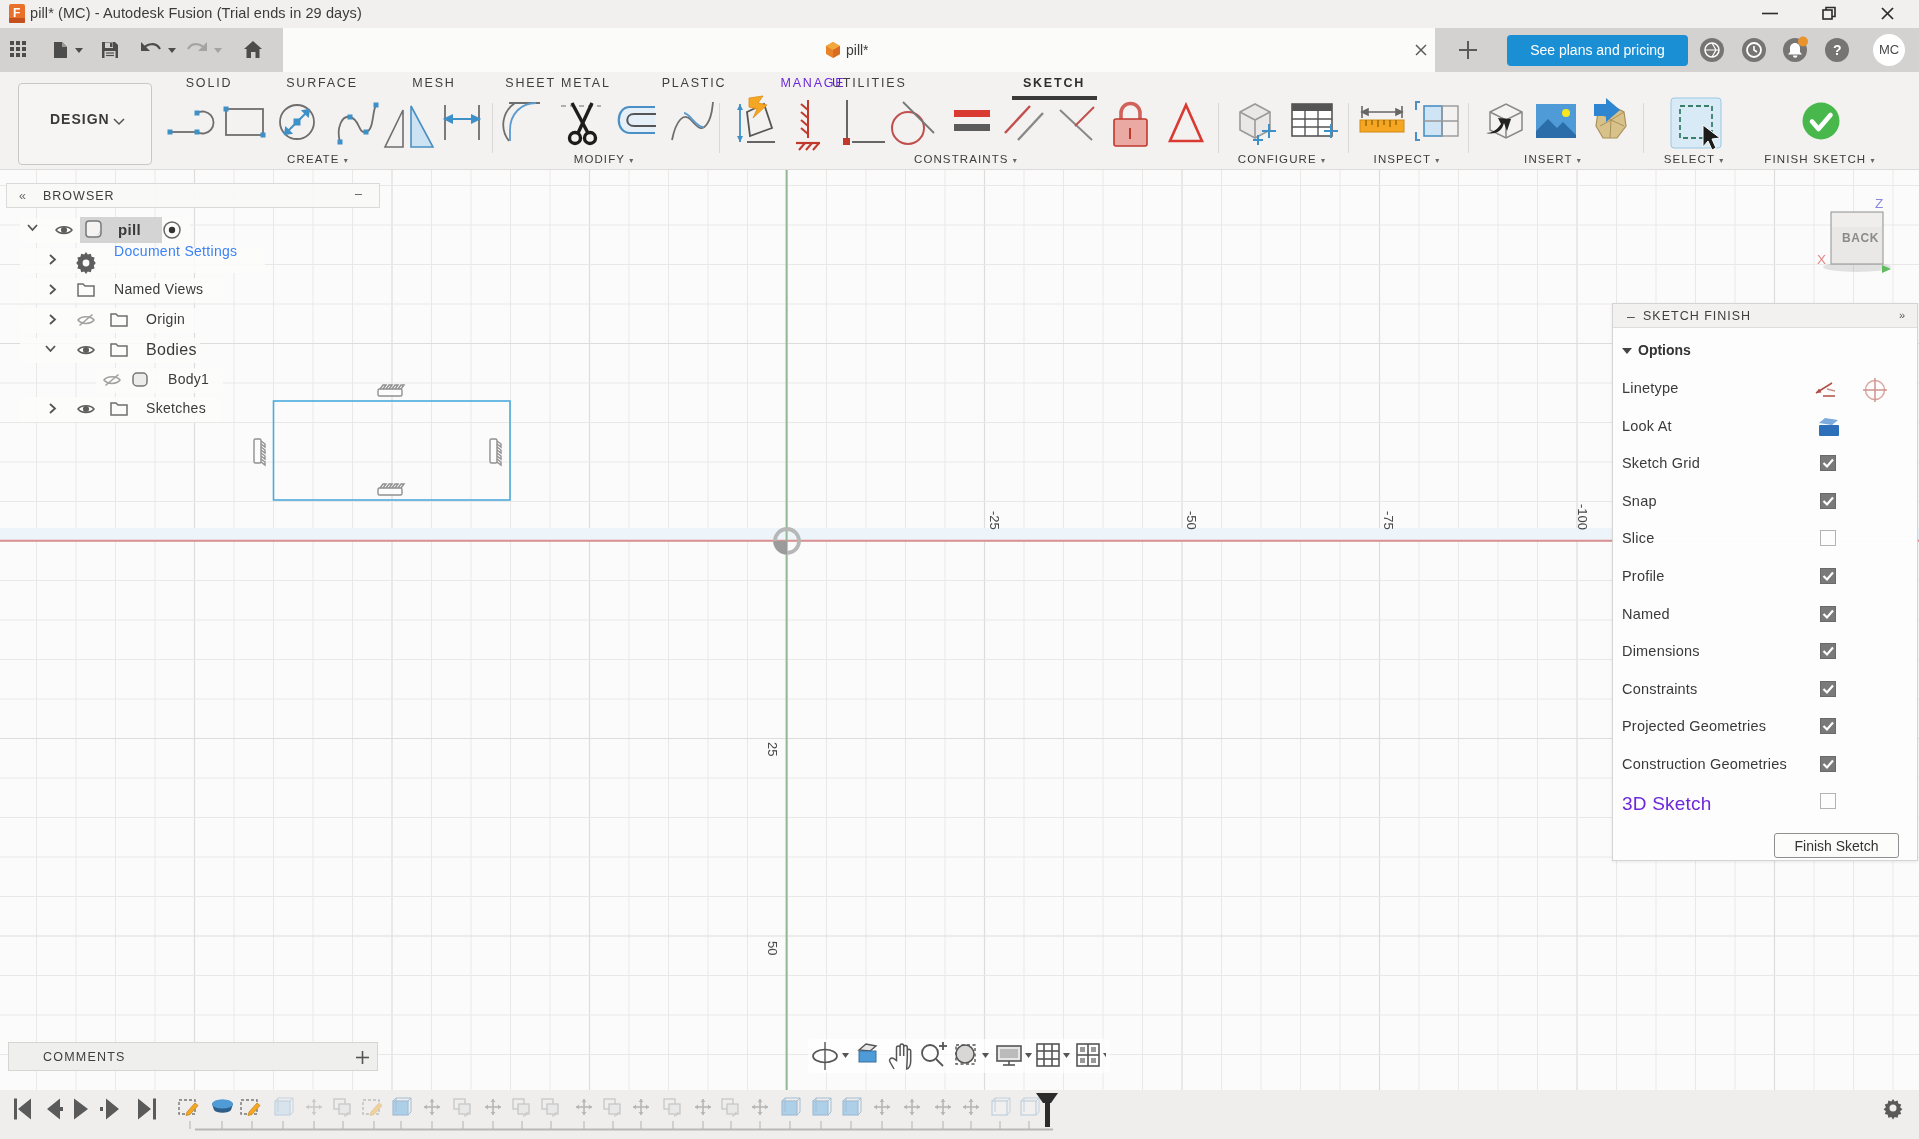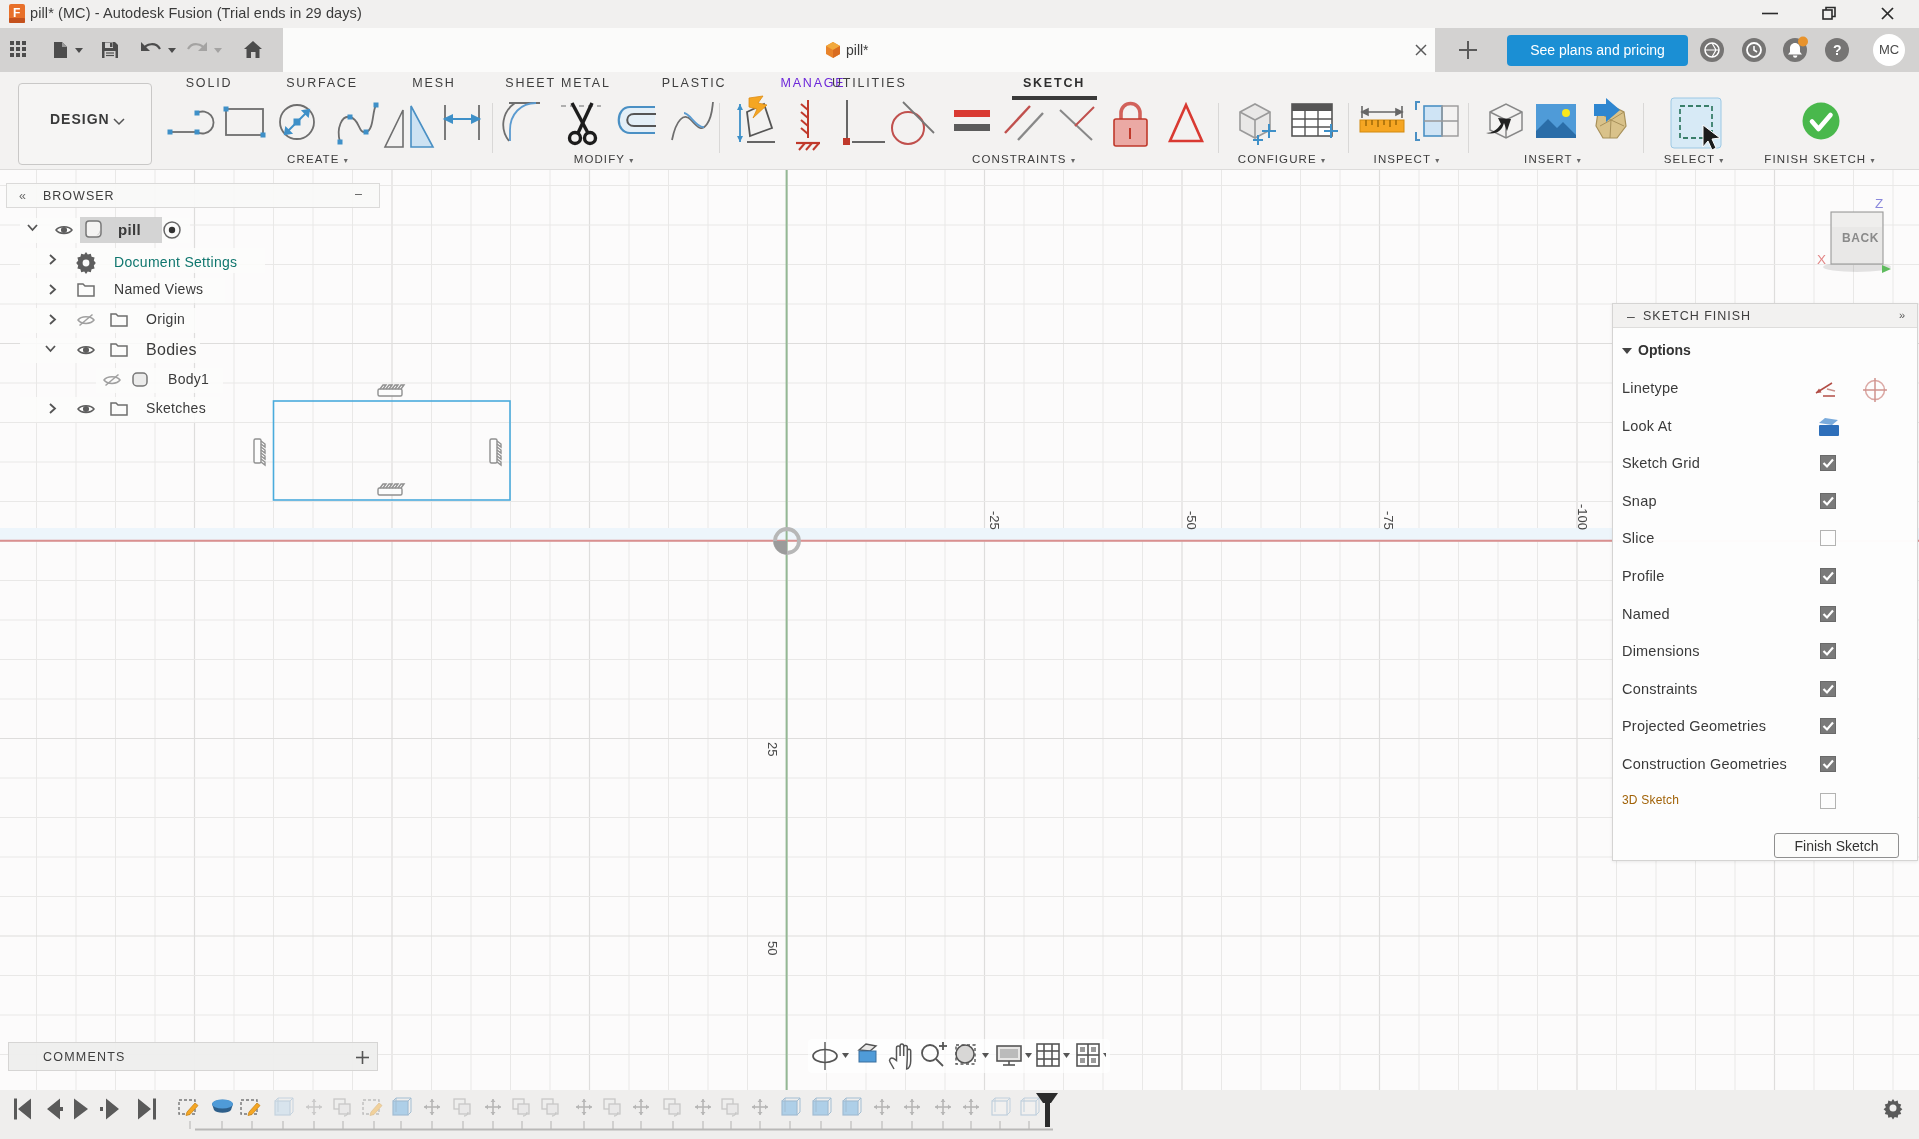--- a/index.html
+++ b/index.html
@@ -228,21 +228,21 @@
     <div class="abs" style="left:954px;top:4px;width:200px;text-align:center;font-size:12.5px;letter-spacing:1.8px;font-weight:bold;color:#2f2f2f">SKETCH</div>
     <div class="abs" style="left:1012px;top:24px;width:85px;height:4px;background:#3a3a3a"></div>
     <div class="abs" style="left:18px;top:11px;width:134px;height:82px;border:1px solid #c9c8c7;border-radius:4px;background:#f6f5f4">
 <span class="abs" style="left:31px;top:27px;font-size:14px;font-weight:bold;color:#3a3a3a;letter-spacing:1px">DESIGN</span>
 <svg class="abs" style="left:94px;top:34px" width="12" height="8">
         <path d="M1,1 l5,5 l5,-5" fill="none" stroke="#555" stroke-width="1.5"></path>
       </svg>
 </div>
     <div class="abs" style="left:208px;top:81px;width:220px;text-align:center;font-size:11.5px;letter-spacing:1.1px;color:#3c3c3c">CREATE <span style="font-size:8px;color:#666">▾</span></div>
     <div class="abs" style="left:494px;top:81px;width:220px;text-align:center;font-size:11.5px;letter-spacing:1.1px;color:#3c3c3c">MODIFY <span style="font-size:8px;color:#666">▾</span></div>
-    <div class="abs" style="left:856px;top:81px;width:220px;text-align:right;font-size:11.5px;letter-spacing:1.1px;color:#3c3c3c">CONSTRAINTS <span style="font-size:8px;color:#666">▾</span></div>
+    <div class="abs" style="left:856px;top:81px;width:220px;text-align:center;font-size:11.5px;letter-spacing:1.1px;color:#3c3c3c">CONSTRAINTS <span style="font-size:8px;color:#666">▾</span></div>
     <div class="abs" style="left:1172px;top:81px;width:220px;text-align:center;font-size:11.5px;letter-spacing:1.1px;color:#3c3c3c">CONFIGURE <span style="font-size:8px;color:#666">▾</span></div>
     <div class="abs" style="left:1297px;top:81px;width:220px;text-align:center;font-size:11.5px;letter-spacing:1.1px;color:#3c3c3c">INSPECT <span style="font-size:8px;color:#666">▾</span></div>
     <div class="abs" style="left:1443px;top:81px;width:220px;text-align:center;font-size:11.5px;letter-spacing:1.1px;color:#3c3c3c">INSERT <span style="font-size:8px;color:#666">▾</span></div>
     <div class="abs" style="left:1584px;top:81px;width:220px;text-align:center;font-size:11.5px;letter-spacing:1.1px;color:#3c3c3c">SELECT <span style="font-size:8px;color:#666">▾</span></div>
     <div class="abs" style="left:1710px;top:81px;width:220px;text-align:center;font-size:11.5px;letter-spacing:1.1px;color:#3c3c3c">FINISH SKETCH <span style="font-size:8px;color:#666">▾</span></div>
     <div class="abs" style="left:492px;top:31px;width:1px;height:50px;background:#d9d8d7"></div>
     <div class="abs" style="left:719px;top:31px;width:1px;height:50px;background:#d9d8d7"></div>
     <div class="abs" style="left:1218px;top:31px;width:1px;height:50px;background:#d9d8d7"></div>
     <div class="abs" style="left:1348px;top:31px;width:1px;height:50px;background:#d9d8d7"></div>
     <div class="abs" style="left:1468px;top:31px;width:1px;height:50px;background:#d9d8d7"></div>
@@ -494,21 +494,21 @@
       <path transform="translate(50,221)" d="M0,0 l5,4.5 l-5,4.5" fill="none" stroke="#555" stroke-width="1.8"></path>
       <g transform="translate(78,221)" stroke="#5e5e5e" fill="none" stroke-width="1.5">
         <path d="M0,5 C3,0.5 13,0.5 16,5 C13,9.5 3,9.5 0,5 Z"></path>
         <circle cx="8" cy="5" r="2.3" fill="#5e5e5e"></circle>
       </g>
       <g transform="translate(111,218)" stroke="#6e6e6e" fill="none" stroke-width="1.5">
         <path d="M0,2 h5 l2,2 h9 v10 h-16 z"></path>
       </g>
     </svg>
     <div class="abs" style="left:118px;top:38px;font-size:15px;font-weight:bold;color:#3b3b3b;letter-spacing:0.3px">pill</div>
-    <div class="abs" style="left:114px;top:71px;font-size:14px;color:#0f766e;letter-spacing:0.3px">Document Settings</div>
+    <div class="abs" style="left:114px;top:60px;font-size:14px;color:#3b82f6;letter-spacing:0.3px">Document Settings</div>
     <div class="abs" style="left:114px;top:98px;font-size:14px;color:#3b3b3b;letter-spacing:0.3px">Named Views</div>
     <div class="abs" style="left:146px;top:128px;font-size:14px;color:#3b3b3b;letter-spacing:0.3px">Origin</div>
     <div class="abs" style="left:146px;top:158px;font-size:16px;color:#3b3b3b;letter-spacing:0.3px">Bodies</div>
     <div class="abs" style="left:168px;top:188px;font-size:14px;color:#3b3b3b;letter-spacing:0.3px">Body1</div>
     <div class="abs" style="left:146px;top:217px;font-size:14px;color:#3b3b3b;letter-spacing:0.3px">Sketches</div>
   </div>
 
 <svg class="abs" style="left:1790px;top:190px" width="129" height="100">
  <ellipse cx="67" cy="77" rx="34" ry="5" fill="rgba(0,0,0,0.10)"></ellipse>
  <rect x="41" y="22" width="52" height="52" fill="#e9e8e7" stroke="#9a9a9a" stroke-width="1.1"></rect>
@@ -533,21 +533,21 @@
     <span class="abs" style="left:9px;top:114px;font-size:14.5px;color:#3a3a3a;letter-spacing:0.2px">Look At</span>
     <span class="abs" style="left:9px;top:151px;font-size:14.5px;color:#3a3a3a;letter-spacing:0.2px">Sketch Grid</span>
     <span class="abs" style="left:9px;top:189px;font-size:14.5px;color:#3a3a3a;letter-spacing:0.2px">Snap</span>
     <span class="abs" style="left:9px;top:226px;font-size:14.5px;color:#3a3a3a;letter-spacing:0.2px">Slice</span>
     <span class="abs" style="left:9px;top:264px;font-size:14.5px;color:#3a3a3a;letter-spacing:0.2px">Profile</span>
     <span class="abs" style="left:9px;top:302px;font-size:14.5px;color:#3a3a3a;letter-spacing:0.2px">Named</span>
     <span class="abs" style="left:9px;top:339px;font-size:14.5px;color:#3a3a3a;letter-spacing:0.2px">Dimensions</span>
     <span class="abs" style="left:9px;top:377px;font-size:14.5px;color:#3a3a3a;letter-spacing:0.2px">Constraints</span>
     <span class="abs" style="left:9px;top:414px;font-size:14.5px;color:#3a3a3a;letter-spacing:0.2px">Projected Geometries</span>
     <span class="abs" style="left:9px;top:452px;font-size:14.5px;color:#3a3a3a;letter-spacing:0.2px">Construction Geometries</span>
-    <span class="abs" style="left:9px;top:489px;font-size:12px;color:#a16207;letter-spacing:0.2px">3D Sketch</span>
+    <span class="abs" style="left:9px;top:489px;font-size:19px;color:#6d28d9;letter-spacing:0.2px">3D Sketch</span>
     <div class="abs" style="left:207px;top:151px;width:16px;height:16px;background:#7a7a7a;border:1px solid #6a6a6a">
       <svg width="16" height="16" style="position:absolute;left:-1px;top:-1px">
         <path d="M3.5,8 l3.5,3.5 l6,-7" fill="none" stroke="#fff" stroke-width="2.2"></path>
       </svg>
     </div>
     <div class="abs" style="left:207px;top:189px;width:16px;height:16px;background:#7a7a7a;border:1px solid #6a6a6a">
       <svg width="16" height="16" style="position:absolute;left:-1px;top:-1px">
         <path d="M3.5,8 l3.5,3.5 l6,-7" fill="none" stroke="#fff" stroke-width="2.2"></path>
       </svg>
     </div>

